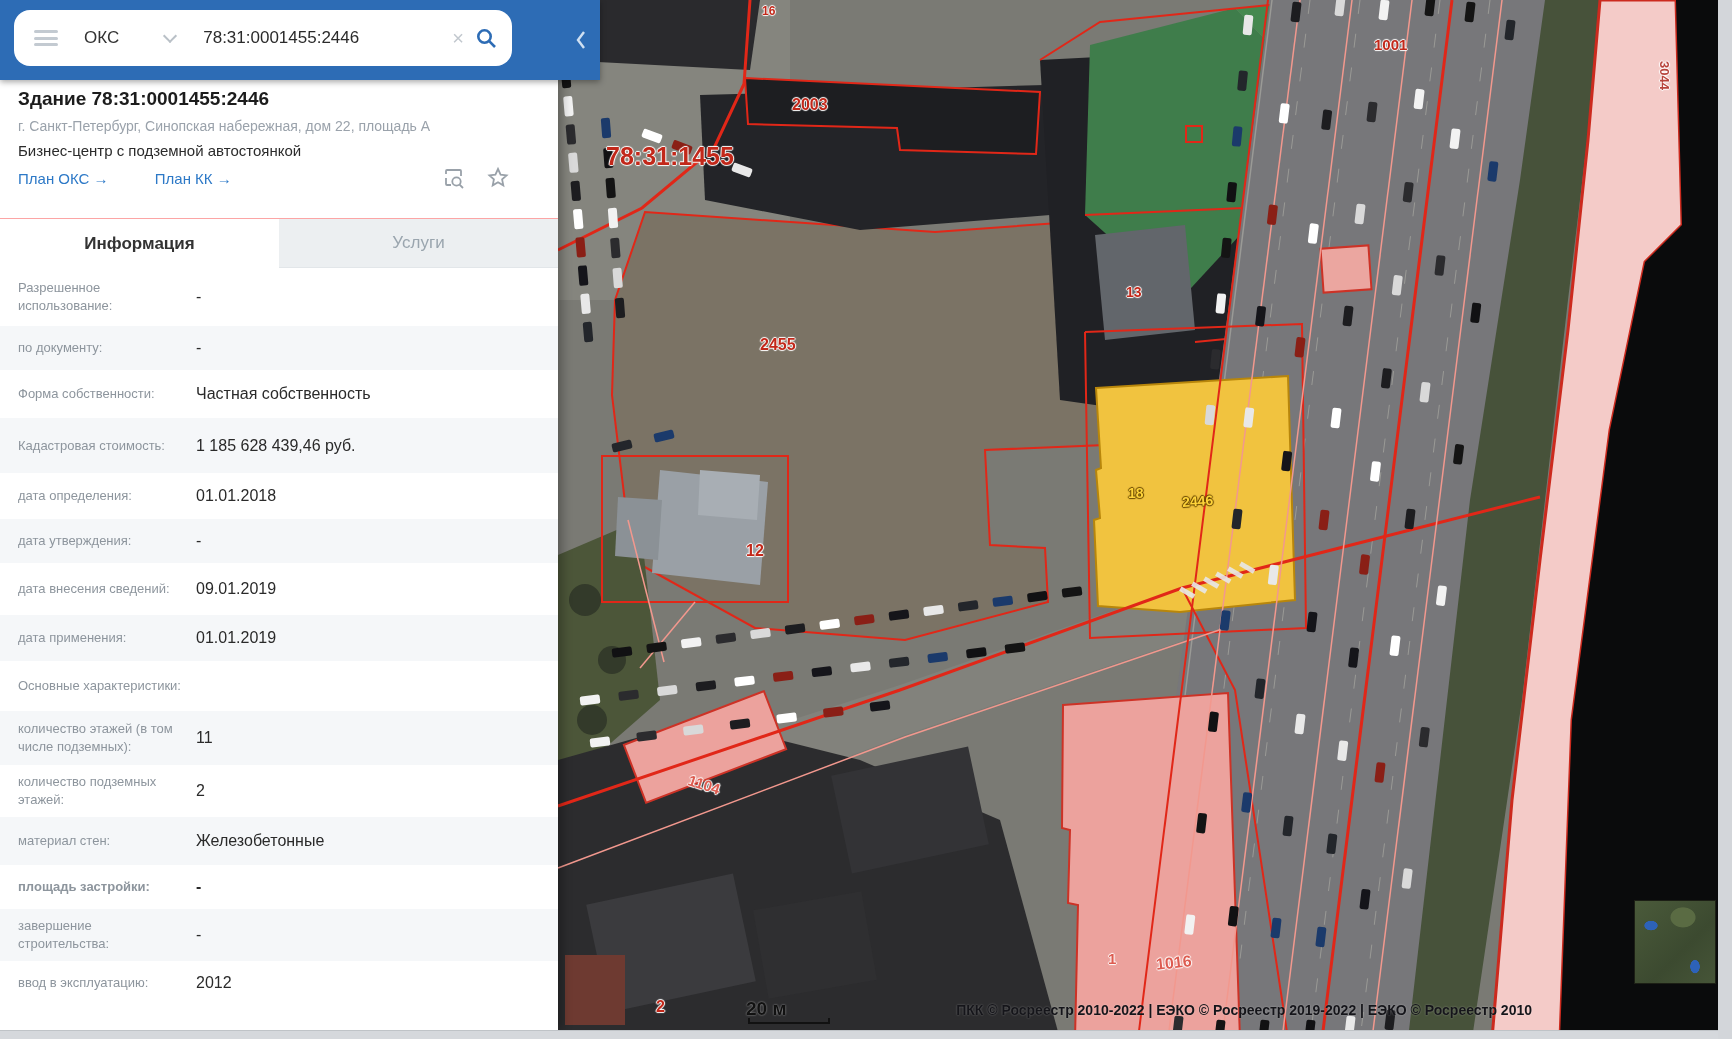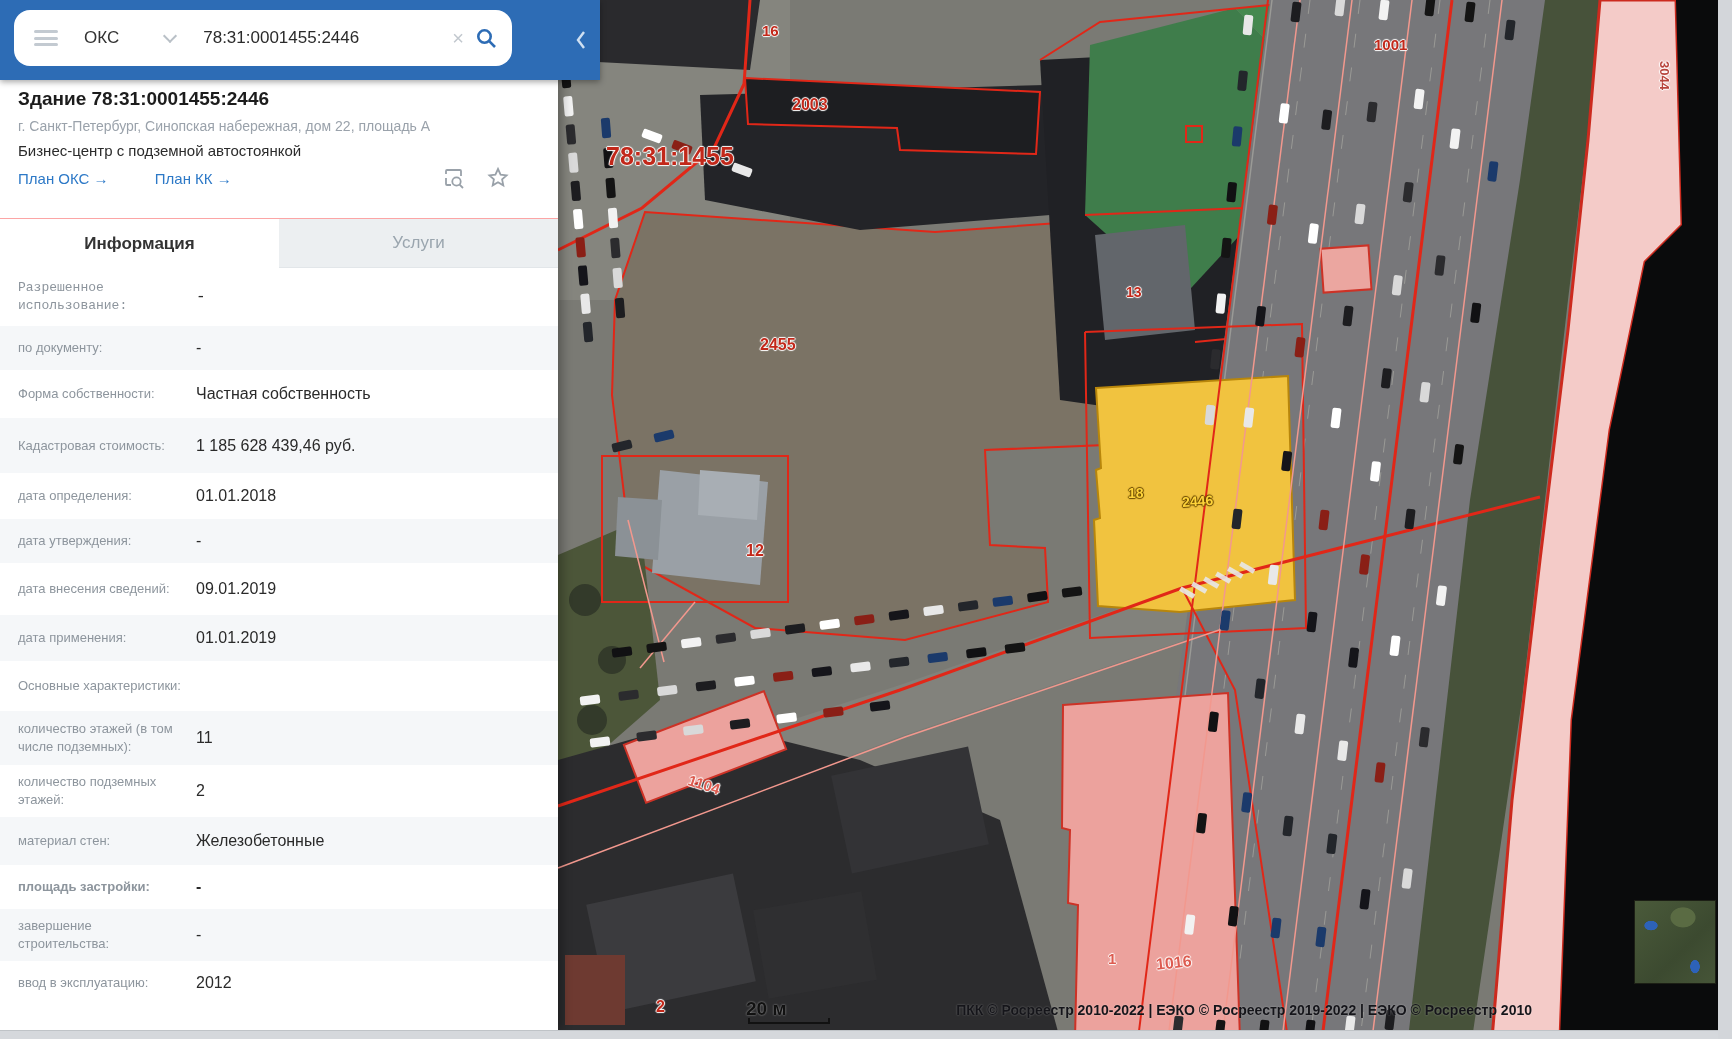--- a/index.html
+++ b/index.html
@@ -281,21 +281,21 @@
           <rect x="1465.7142857142858" y="308.35714285714283" width="20" height="9" rx="2" fill="#111113" transform="rotate(96.9112271190247 1475.7142857142858 312.85714285714283)"></rect>
           <rect x="1448.5714285714287" y="449.7857142857143" width="20" height="9" rx="2" fill="#141414" transform="rotate(96.9112271190247 1458.5714285714287 454.2857142857143)"></rect>
           <rect x="1431.4285714285713" y="591.2142857142857" width="20" height="9" rx="2" fill="#f2f2f2" transform="rotate(96.9112271190247 1441.4285714285713 595.7142857142857)"></rect>
           <rect x="1414.2857142857142" y="732.6428571428571" width="20" height="9" rx="2" fill="#2b2b2e" transform="rotate(96.9112271190247 1424.2857142857142 737.1428571428571)"></rect>
           <rect x="1397.142857142857" y="874.0714285714286" width="20" height="9" rx="2" fill="#d9d9d9" transform="rotate(96.9112271190247 1407.142857142857 878.5714285714286)"></rect>
           <rect x="1380" y="1015.5" width="20" height="9" rx="2" fill="#1d1d20" transform="rotate(96.9112271190247 1390 1020)"></rect>
         </g>
     </svg>
 
     <div id="map-labels">
-        <span class="map-label" style="left: 762px; top: 22px; font-size: 15px; color: rgb(194, 40, 26); transform: rotate(0deg);">16</span>
+        <span class="map-label" style="left: 762px; top: 4px; font-size: 12px; color: rgb(194, 40, 26); transform: rotate(0deg);">16</span>
         <span class="map-label" style="left: 792px; top: 96px; font-size: 16px; color: rgb(194, 40, 26); transform: rotate(0deg);">2003</span>
         <span class="map-label" style="left: 606px; top: 142px; font-size: 25px; color: rgb(194, 40, 26); transform: rotate(0deg);">78:31:1455</span>
         <span class="map-label" style="left: 1374px; top: 36px; font-size: 15px; color: rgb(194, 40, 26); transform: rotate(0deg);">1001</span>
         <span class="map-label" style="left: 1650px; top: 68px; font-size: 13px; color: rgb(184, 68, 60); transform: rotate(90deg);">3044</span>
         <span class="map-label" style="left: 1126px; top: 284px; font-size: 14px; color: rgb(194, 40, 26); transform: rotate(0deg);">13</span>
         <span class="map-label" style="left: 760px; top: 336px; font-size: 16px; color: rgb(194, 40, 26); transform: rotate(0deg);">2455</span>
         <span class="map-label" style="left: 746px; top: 542px; font-size: 16px; color: rgb(194, 40, 26); transform: rotate(0deg);">12</span>
         <span class="map-label dark-halo" style="left: 1128px; top: 485px; font-size: 14px; color: rgb(255, 212, 58); transform: rotate(0deg);">18</span>
         <span class="map-label dark-halo" style="left: 1182px; top: 493px; font-size: 14px; color: rgb(255, 212, 58); transform: rotate(-4deg);">2446</span>
         <span class="map-label" style="left: 688px; top: 776px; font-size: 15px; color: rgb(221, 92, 80); transform: rotate(18deg);">1104</span>
@@ -337,21 +337,21 @@
         </span>
       </div>
     </div>
 
     <div class="tabs">
       <div class="tab active">Информация</div>
       <div class="tab inactive">Услуги</div>
     </div>
 
     <div class="rows" id="info-table">
-        <div class="info-row" style="height: 58px; font-family: Liberation Mono, monospace;">
+        <div class="info-row" style="height: 58px;">
           <div class="lbl">Разрешенное использование:</div>
           <div class="val">-</div>
         </div>
         <div class="info-row striped" style="height: 44px;">
           <div class="lbl">по документу:</div>
           <div class="val">-</div>
         </div>
         <div class="info-row" style="height: 48px;">
           <div class="lbl">Форма собственности:</div>
           <div class="val">Частная собственность</div>

